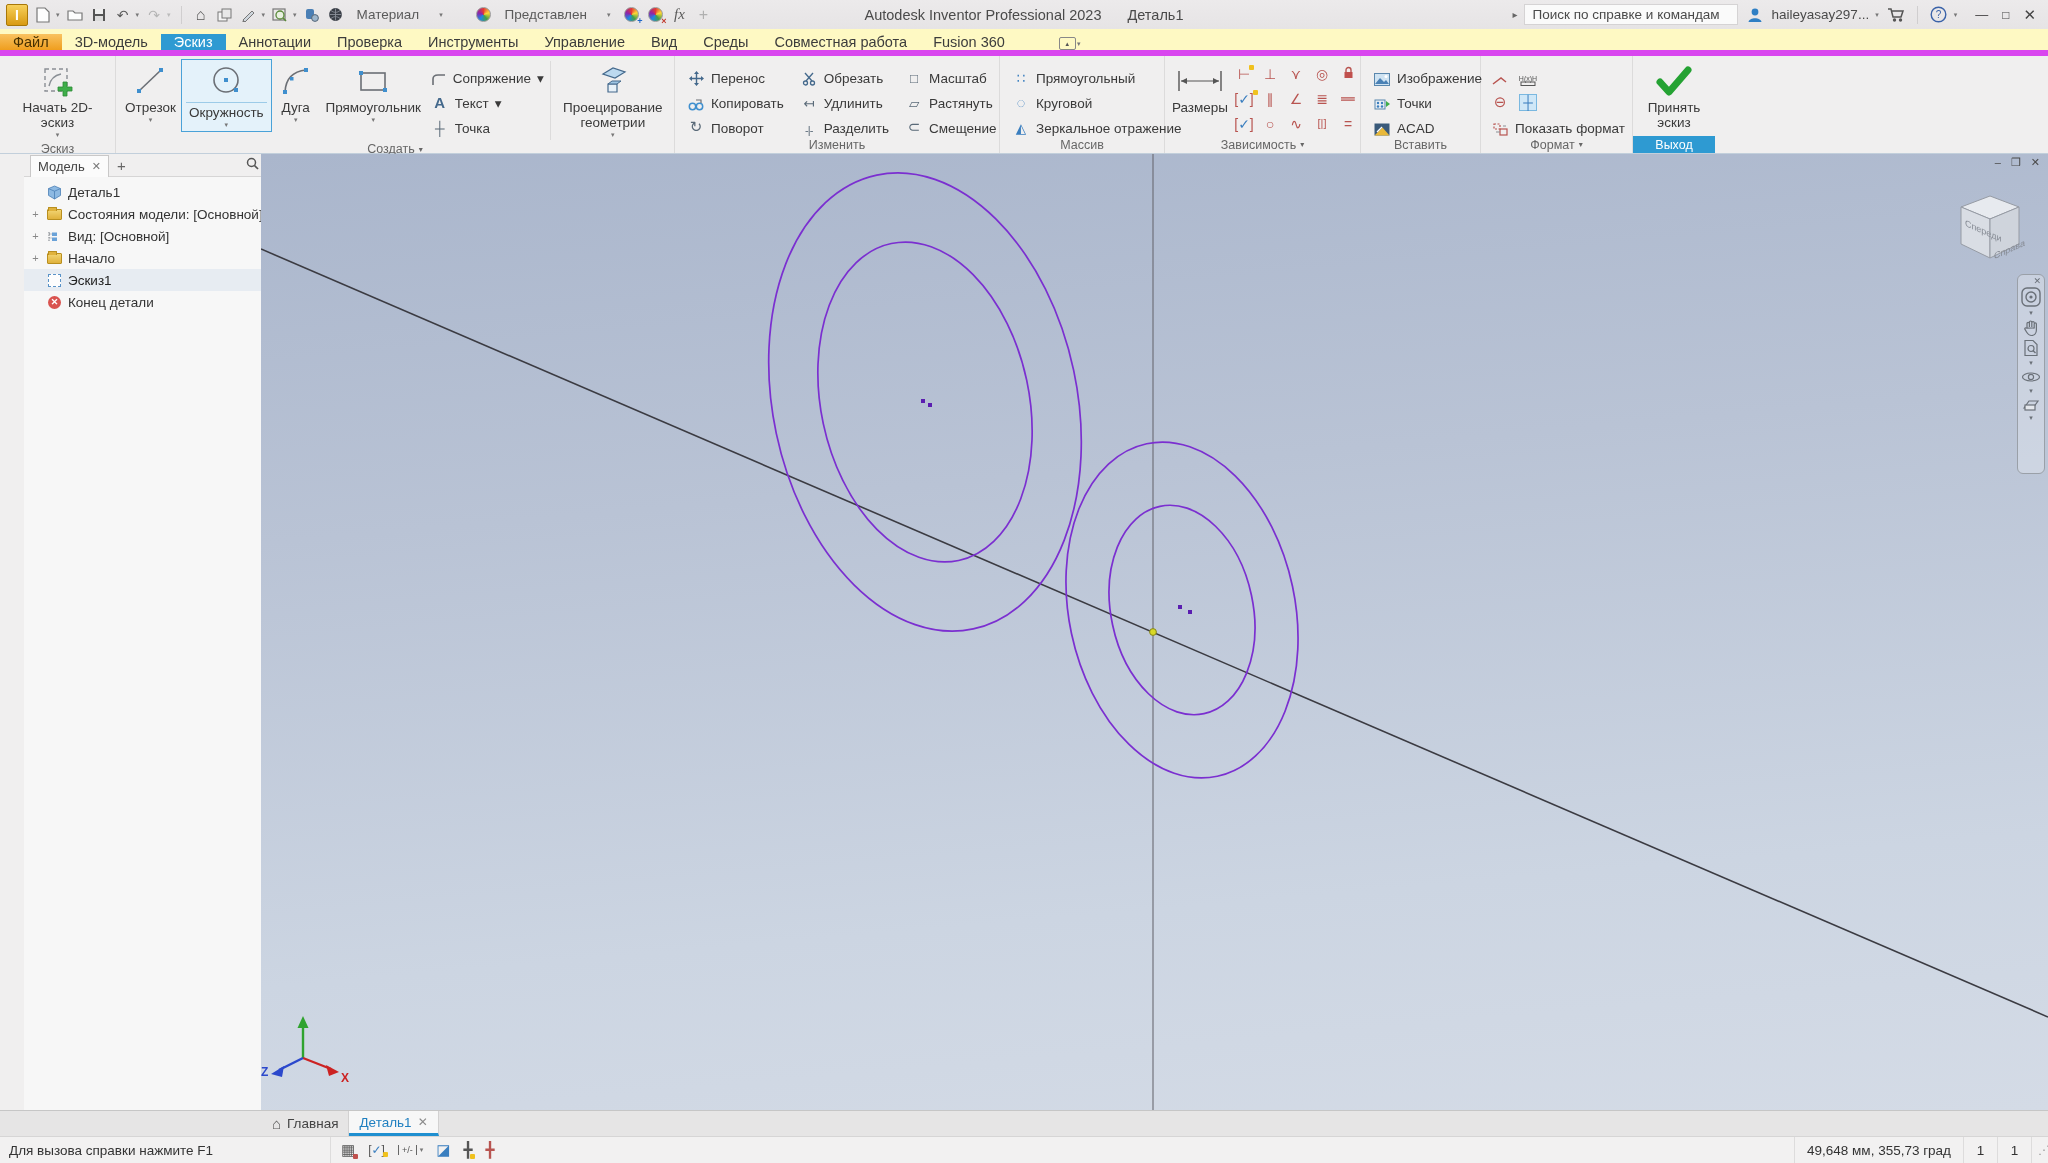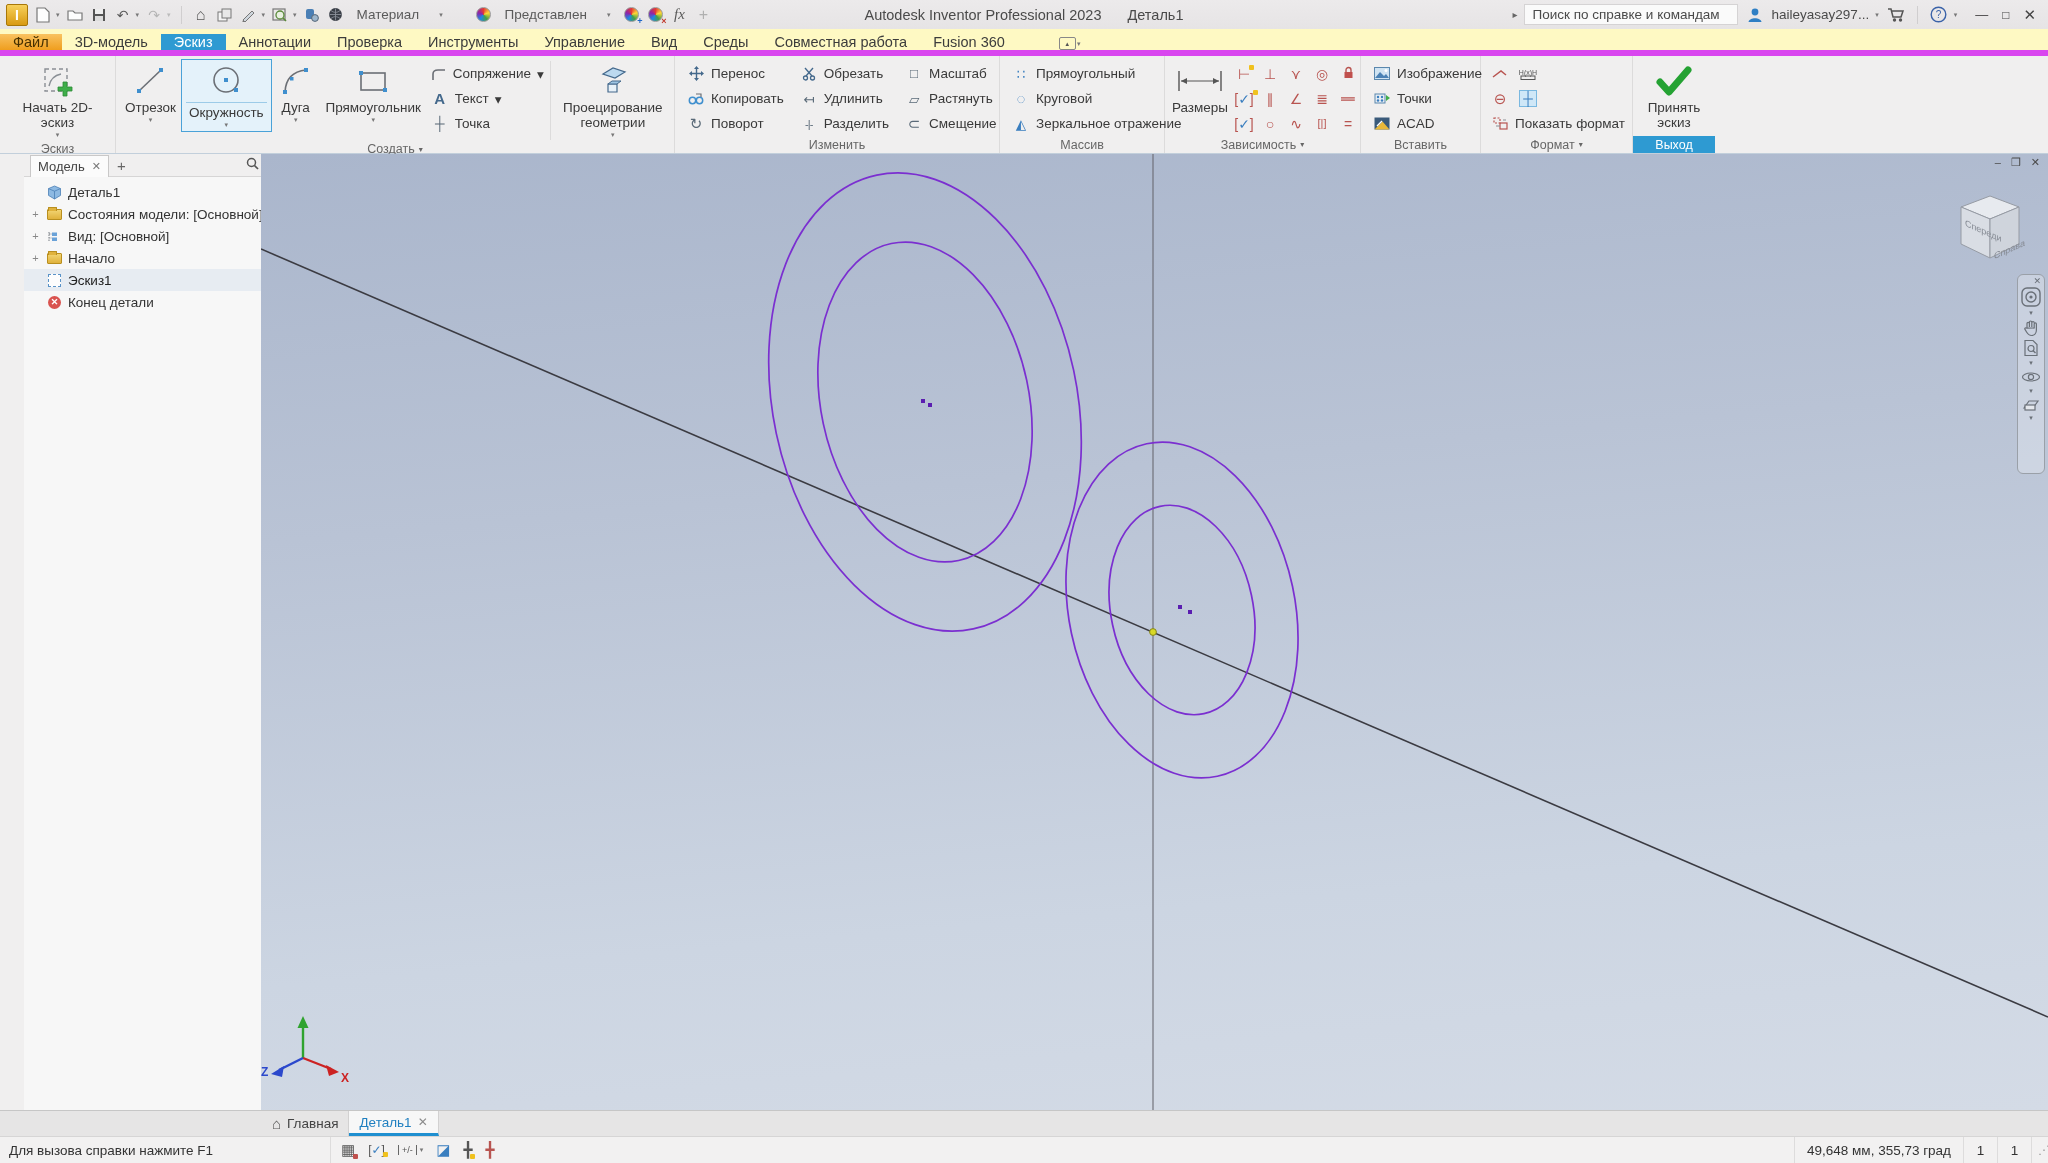--- a/index.html
+++ b/index.html
@@ -37,21 +37,21 @@
   .rcontent { flex:1; display:flex; align-items:flex-start; padding:3px 4px 0 4px; }
   .rlabel { height:17px; font-size:12.5px; color:#666; display:flex; align-items:center; justify-content:center; gap:4px; }
   .rlabel .caret { font-size:8px; color:#666; }
   .bigbtn { display:flex; flex-direction:column; align-items:center; padding:2px 4px; border:1px solid transparent; }
   .bigbtn .bicon { height:38px; display:flex; align-items:center; justify-content:center; }
   .bigbtn .blabel { font-size:13.5px; color:#3a3a3a; text-align:center; line-height:15px; }
   .bigbtn .dcaret { font-size:7px; color:#777; margin-top:1px; }
   .bigbtn.selected { border:1px solid #4aa2d8; background:#e4f2fa; }
   .bigbtn.selected .blabel { border-top:1px solid #9ccbe8; padding-top:2px; margin-top:2px; width:100%; }
   .smallcol { display:flex; flex-direction:column; justify-content:flex-start; padding-top:2px; }
-  .smallitem { display:flex; align-items:center; gap:6px; height:25px; font-size:13.5px; color:#3a3a3a; padding:0 4px; white-space:nowrap; }
+  .smallitem { display:flex; align-items:flex-end; gap:6px; height:25px; font-size:13.5px; color:#3a3a3a; padding:0 4px; white-space:nowrap; }
   .si-icon { width:18px; text-align:center; display:inline-flex; align-items:center; justify-content:center; }
   .vdivider { width:1px; background:#dcdbdb; align-self:stretch; margin:2px 5px; }
   .cgrid { display:grid; grid-template-columns:repeat(5,26px); grid-auto-rows:25px; align-items:center; justify-items:center; margin-top:2px; }
   .cg { position:relative; color:#b85450; font-size:14px; line-height:1; }
   .cg .ydot { position:absolute; width:5px; height:5px; background:#f0c11e; border-radius:1px; right:-4px; top:-2px; }
   .glyph-red { color:#b85450; } .glyph-blue { color:#3a7ebf; } .glyph-gray { color:#5a6a78; }
   .rot90 { display:inline-block; transform:rotate(90deg); }
   .flipx { display:inline-block; transform:scaleX(-1); }
   .fmt-selected { background:#cfe7f7; border:1px solid #7ab8e0; padding:0 3px; }
   .exit-label { background:#2e9ad2; color:#fff !important; }

